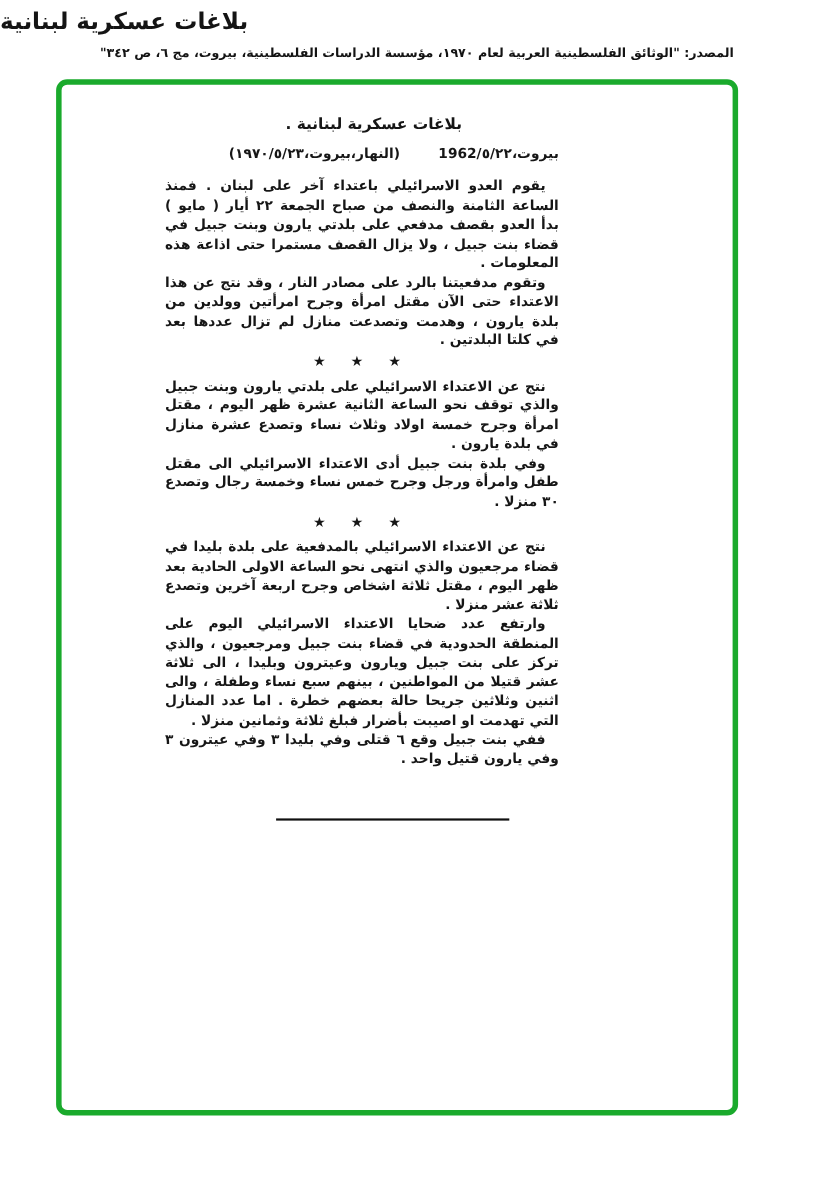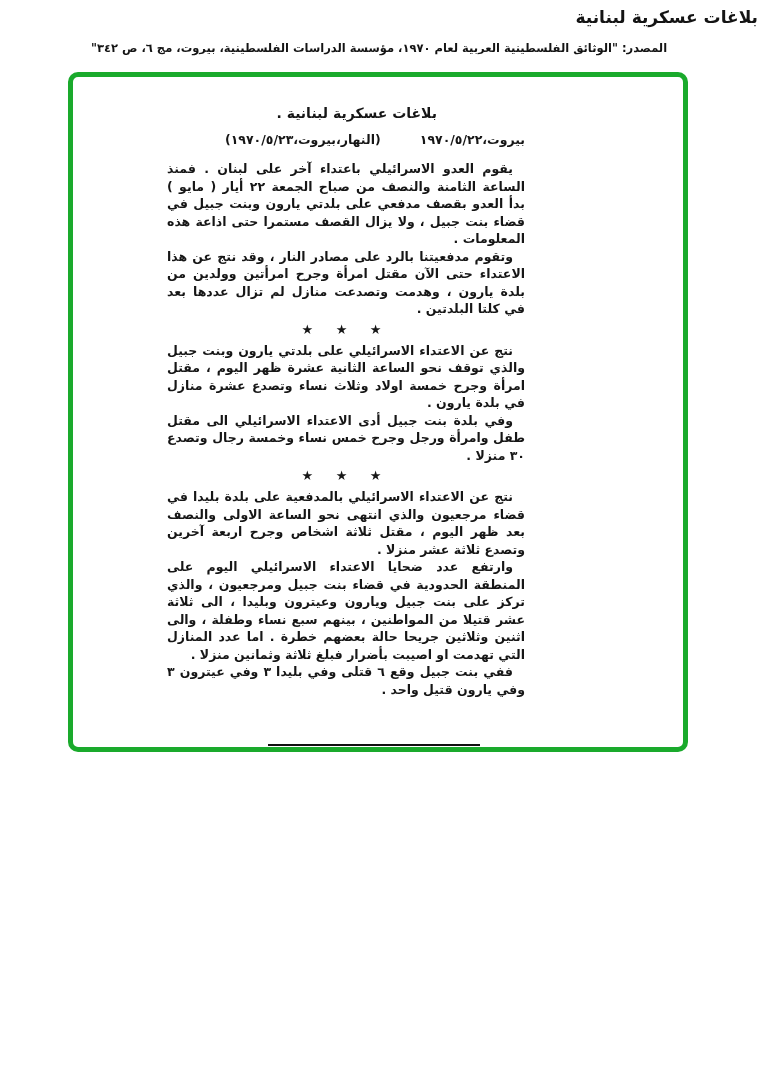--- a/index.html
+++ b/index.html
@@ -6,34 +6,34 @@
   body {
     width: 758px; height: 1078px;
     background: #ffffff;
     font-family: "DejaVu Sans", sans-serif;
     position: relative;
     overflow: hidden;
     color: #141414;
   }
   .hdr-title {
     position: absolute; top: 7px; left: 0; right: 0;
-    text-align: right;
-    font-size: 17px; font-weight: bold;
+    text-align: left;
+    font-size: 21px; font-weight: bold;
     direction: rtl;
   }
   .hdr-source {
     position: absolute; top: 41px; left: 0; right: 0;
     text-align: center;
     font-size: 11.5px; font-weight: bold;
     direction: rtl;
   }
   .doc-frame {
     position: absolute;
-    left: 68px; top: 72px;
-    width: 620px; height: 680px;
+    left: 51px; top: 72px;
+    width: 620px; height: 942px;
     border: 5px solid #1aaa2c;
     border-radius: 10px;
     background: #ffffff;
     box-sizing: border-box;
   }
   .doc-col {
     position: absolute;
     top: 26px; right: 158px;
     width: 358px;
     direction: rtl;
@@ -84,35 +84,35 @@
   <div class="hdr-title">بلاغات عسكرية لبنانية</div>
 
   <div class="hdr-source">المصدر: "الوثائق الفلسطينية العربية لعام ١٩٧٠، مؤسسة الدراسات الفلسطينية، بيروت، مج ٦، ص ٣٤٢"</div>
 
   <div class="doc-frame" style="border-color: rgb(26, 170, 44);">
     <div class="doc-col">
 
       <div class="doc-title">بلاغات عسكرية لبنانية .</div>
 
       <div class="dateline">
-        <span>بيروت،٢٢‏/‏٥‏/‏١٩٧٠</span>
+        <span>بيروت،٢٢‏/‏٥‏/‏1962</span>
         <span>(النهار،بيروت،٢٣‏/‏٥‏/‏١٩٧٠)</span>
       </div>
 
       <p>يقوم العدو الاسرائيلي باعتداء آخر على لبنان . فمنذ الساعة الثامنة والنصف من صباح الجمعة ٢٢ أيار ( مايو ) بدأ العدو بقصف مدفعي على بلدتي يارون وبنت جبيل في قضاء بنت جبيل ، ولا يزال القصف مستمرا حتى اذاعة هذه المعلومات .</p>
       <p>وتقوم مدفعيتنا بالرد على مصادر النار ، وقد نتج عن هذا الاعتداء حتى الآن مقتل امرأة وجرح امرأتين وولدين من بلدة يارون ، وهدمت وتصدعت منازل لم تزال عددها بعد في كلتا البلدتين .</p>
 
       <div class="stars">★ ★ ★</div>
 
       <p>نتج عن الاعتداء الاسرائيلي على بلدتي يارون وبنت جبيل والذي توقف نحو الساعة الثانية عشرة ظهر اليوم ، مقتل امرأة وجرح خمسة اولاد وثلاث نساء وتصدع عشرة منازل في بلدة يارون .</p>
       <p>وفي بلدة بنت جبيل أدى الاعتداء الاسرائيلي الى مقتل طفل وامرأة ورجل وجرح خمس نساء وخمسة رجال وتصدع ٣٠ منزلا .</p>
 
       <div class="stars">★ ★ ★</div>
 
-      <p>نتج عن الاعتداء الاسرائيلي بالمدفعية على بلدة بليدا في قضاء مرجعيون والذي انتهى نحو الساعة الاولى والنصف بعد ظهر اليوم ، مقتل ثلاثة اشخاص وجرح اربعة آخرين وتصدع ثلاثة عشر منزلا .</p>
+      <p>نتج عن الاعتداء الاسرائيلي بالمدفعية على بلدة بليدا في قضاء مرجعيون والذي انتهى نحو الساعة الاولى الحادية بعد ظهر اليوم ، مقتل ثلاثة اشخاص وجرح اربعة آخرين وتصدع ثلاثة عشر منزلا .</p>
       <p>وارتفع عدد ضحايا الاعتداء الاسرائيلي اليوم على المنطقة الحدودية في قضاء بنت جبيل ومرجعيون ، والذي تركز على بنت جبيل ويارون وعيترون وبليدا ، الى ثلاثة عشر قتيلا من المواطنين ، بينهم سبع نساء وطفلة ، والى اثنين وثلاثين جريحا حالة بعضهم خطرة . اما عدد المنازل التي تهدمت او اصيبت بأضرار فبلغ ثلاثة وثمانين منزلا .</p>
       <p>ففي بنت جبيل وقع ٦ قتلى وفي بليدا ٣ وفي عيترون ٣ وفي يارون قتيل واحد .</p>
 
       <div class="end-rule"></div>
 
     </div>
   </div>
 
 </div>
 

